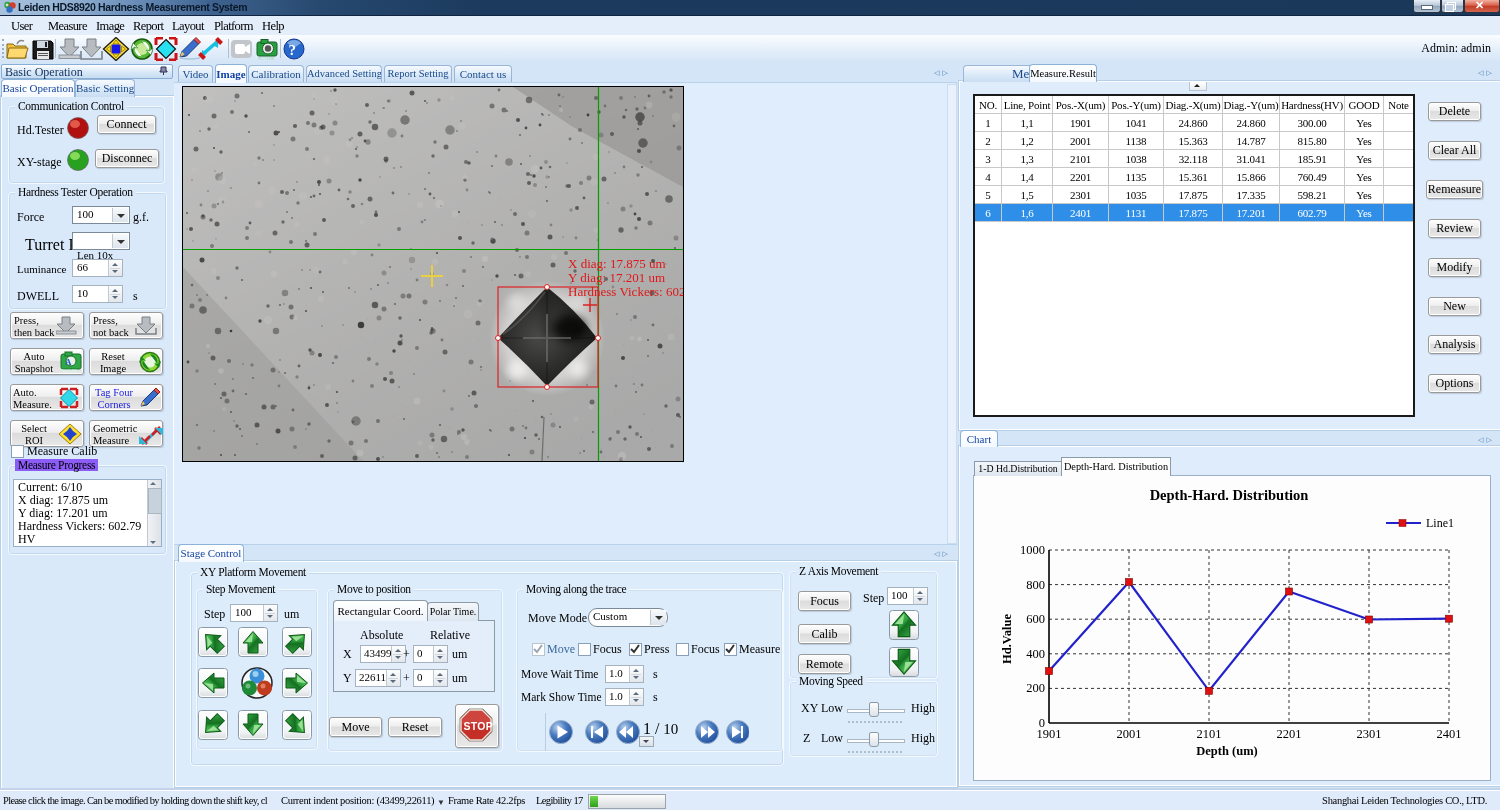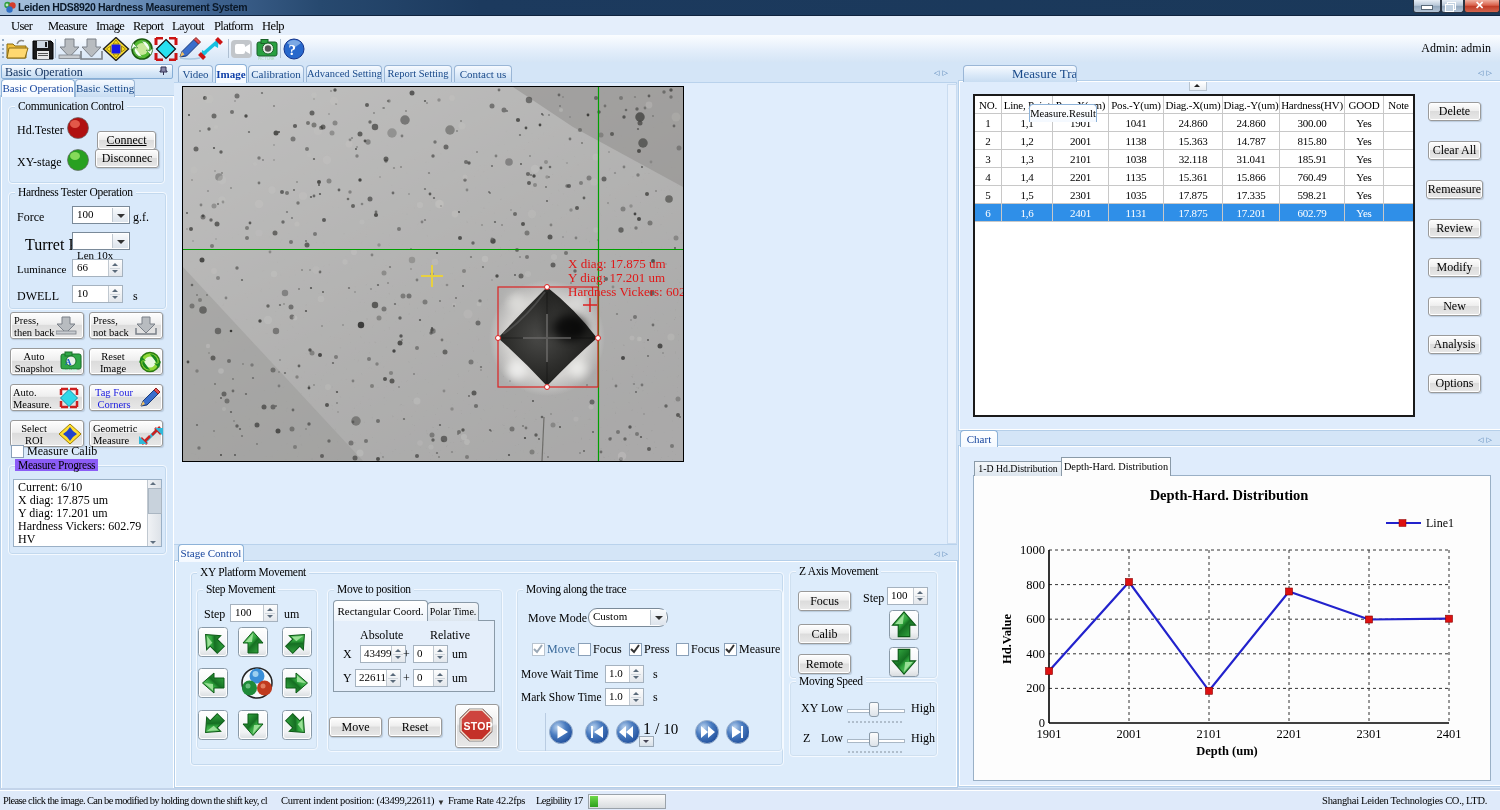--- a/index.html
+++ b/index.html
@@ -160,21 +160,21 @@
 <div class="abs" style="left:1px;top:34px;width:171px;height:692px;background:#d9e9fa;border:1px solid #fff;box-shadow:0 0 0 1px #b5cfe9;"></div>
 
 <div class="grp" style="left:8px;top:44px;width:155px;height:76px;">
  <div class="glab" style="background:#d9e9fa;">Communication Control</div>
  <div class="abs" style="left:8px;top:16px;">Hd.Tester</div>
  <svg class="abs" style="left:57px;top:9px" width="24" height="24">
         <circle cx="12" cy="12" r="10.5" fill="#b01010"></circle>
         <ellipse cx="9" cy="8" rx="5" ry="4" fill="#e86050" opacity="0.9"></ellipse>
         <circle cx="12" cy="12" r="10.5" fill="none" stroke="#666" stroke-width="0.7"></circle>
       </svg>
- <div class="btn" style="left:88px;top:24px;width:57px;height:17px;line-height:17px;text-decoration:underline;">Connect</div>
+ <div class="btn" style="left:88px;top:8px;width:57px;height:17px;line-height:17px;">Connect</div>
  <div class="abs" style="left:8px;top:48px;">XY-stage</div>
  <svg class="abs" style="left:57px;top:41px" width="24" height="24">
         <circle cx="12" cy="12" r="10.5" fill="#28a020"></circle>
         <ellipse cx="9" cy="8" rx="5" ry="4" fill="#90e060" opacity="0.9"></ellipse>
         <circle cx="12" cy="12" r="10.5" fill="none" stroke="#666" stroke-width="0.7"></circle>
       </svg>
  <div class="btn" style="left:86px;top:42px;width:62px;height:17px;line-height:17px;">Disconnec</div>
 </div>
 
 <div class="grp" style="left:8px;top:130px;width:157px;height:116px;">
@@ -1113,21 +1113,21 @@
  <div class="abs" style="left:31px;top:49px;">Low</div>
  <div class="abs" style="left:57px;top:57px;width:56px;height:2px;background:#fff;border:1px solid #aab8c6;"></div>
  <div class="abs" style="left:58px;top:66px;width:54px;height:3px;border-bottom:2px dotted #b0becc;"></div>
  <div class="abs" style="left:79px;top:50px;width:8px;height:13px;background:linear-gradient(#fdfdfd,#dde3e9);border:1px solid #8a9aa8;border-radius:2px 2px 3px 3px;"></div>
  <div class="abs" style="left:121px;top:49px;">High</div>
 </div>
 
 </div>
 <div class="abs" id="rightpanel">
 <div class="tabI" style="left:5px;top:3px;width:64px;height:16px;font-size:13px;line-height:16px;padding-left:48px;">Measure Trace</div>
-<div class="tabA" style="left:71px;top:2px;width:66px;height:17px;font-size:10.5px;line-height:17px;color:#000;margin-top:40px;">Measure.Result</div>
+<div class="tabA" style="left:71px;top:2px;width:66px;height:17px;font-size:10.5px;line-height:17px;color:#000;">Measure.Result</div>
 <div class="arr2" style="left:520px;top:7px;">◁▷</div>
 <div class="abs" style="left:1px;top:19px;width:540px;height:347px;background:#dfecfc;border:1px solid #fff;box-shadow:0 0 0 1px #b5cfe9;"></div>
 <div class="abs" style="left:231px;top:20px;width:16px;height:8px;background:linear-gradient(#ffffff,#e8edf2);border:1px solid #b8c4d0;border-top:none;">
  <div style="position:absolute;left:4px;top:2px;border:3px solid transparent;border-bottom-color:#222;border-top-width:0;border-left-width:3.5px;border-right-width:3.5px;"></div>
 </div>
 <div class="abs" style="left:15px;top:32px;width:438px;height:319px;background:#fff;border:2px solid #1a1a1a;">
  <table class="res" style="position:absolute;left:0;top:0;width:438px;table-layout:fixed;">
   <tbody>
           <tr style="height:16px;">
    <td style="width:26px;border-top:none;border-left:none;">NO.</td>

